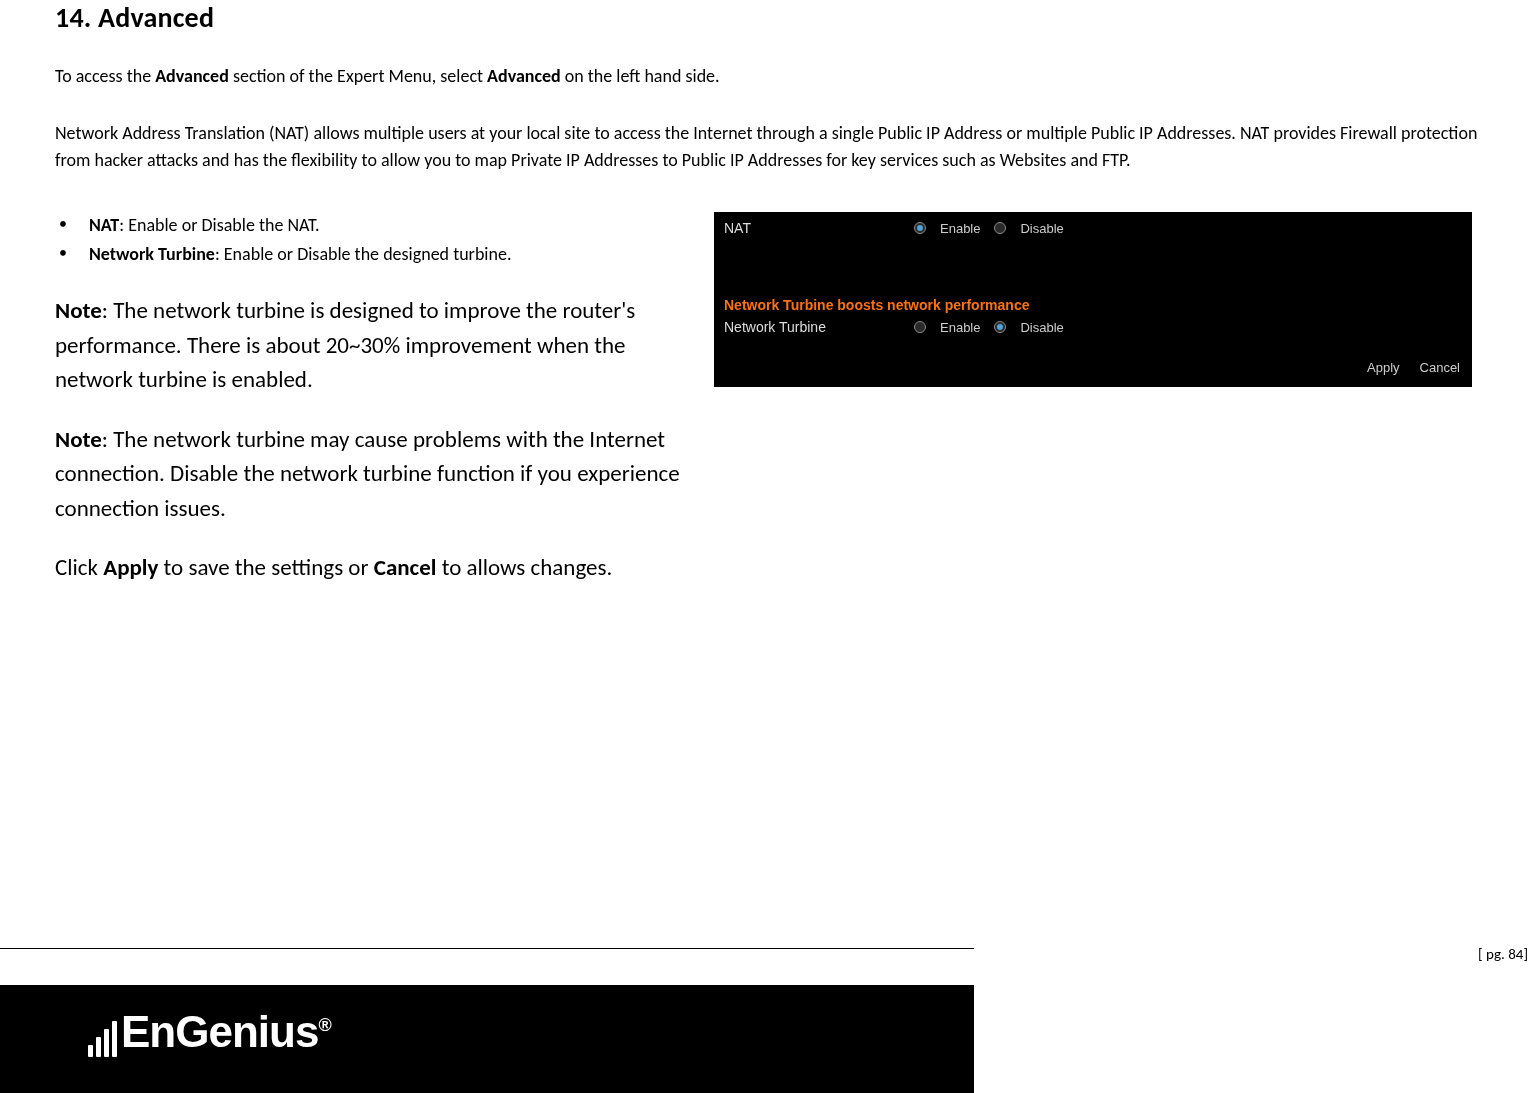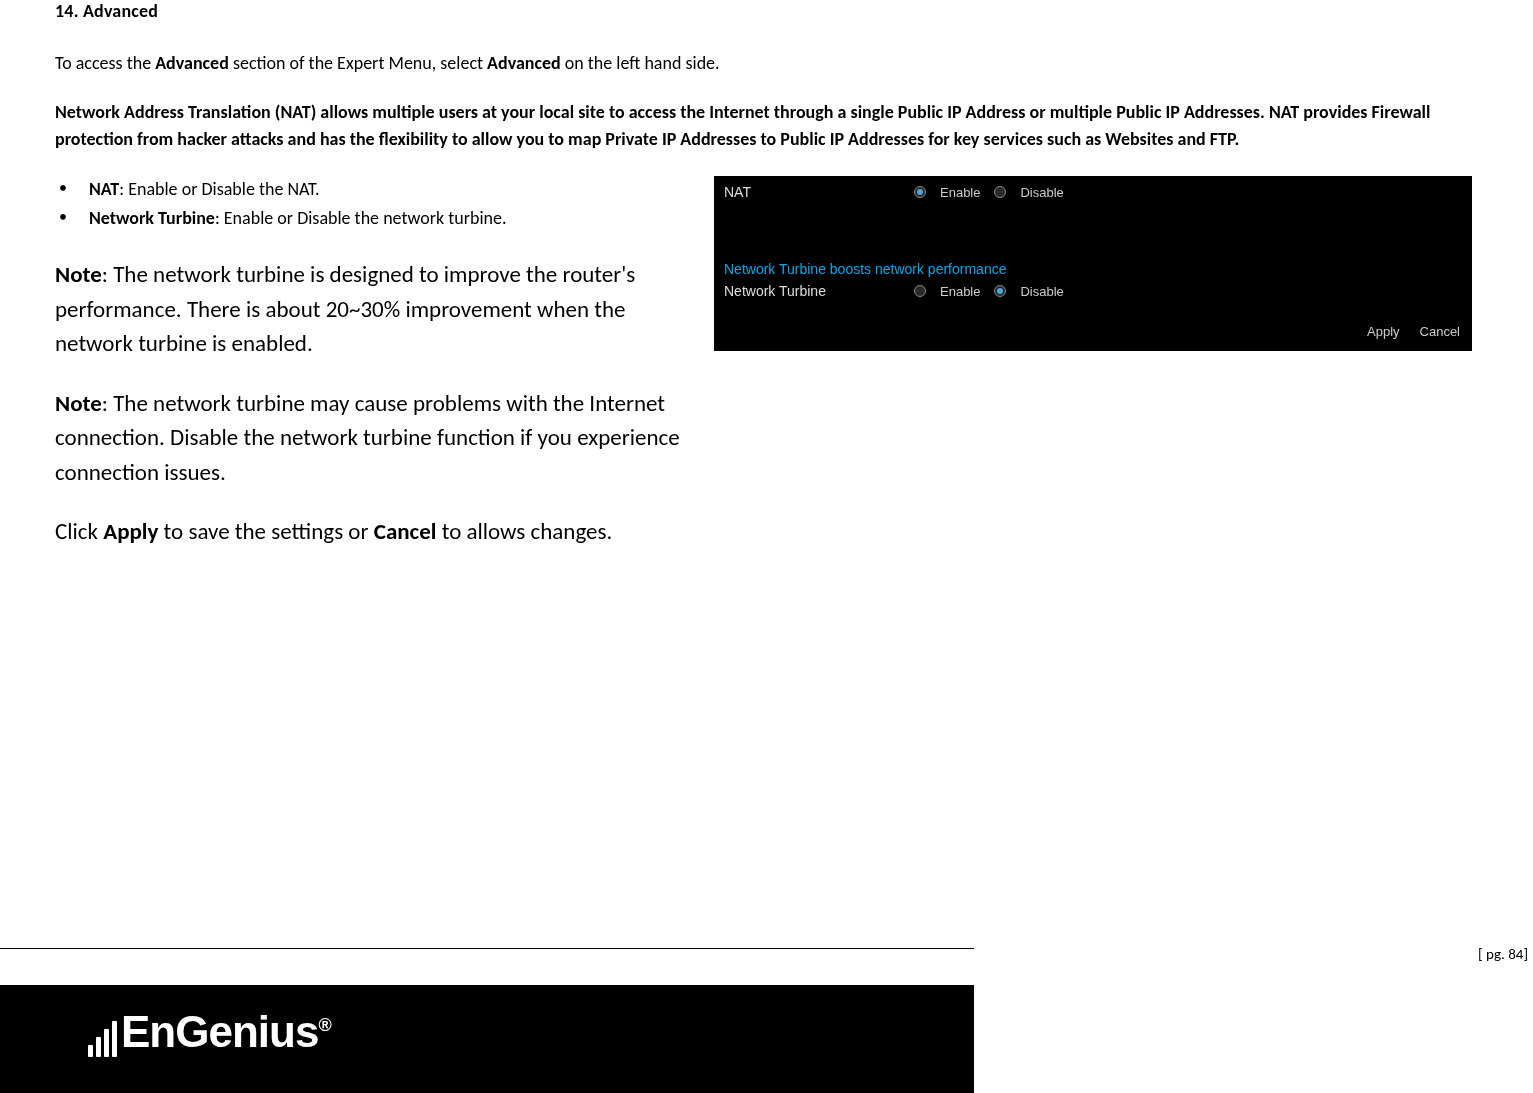--- a/index.html
+++ b/index.html
@@ -13,41 +13,40 @@
       color: #000;
       width: 1533px;
       height: 1093px;
       position: relative;
       background: #fff;
     }
     .content {
       padding: 0 55px 0 55px;
     }
     h1 {
-      font-size: 18px;
+      font-size: 28px;
       font-weight: bold;
       margin-bottom: 28px;
       letter-spacing: 0.2px;
     }
     h2 {
       font-size: 20px;
       font-weight: bold;
       margin-top: 40px;
       margin-bottom: 28px;
     }
     .intro {
       font-size: 18px;
       line-height: 1.5;
-      margin-bottom: 22px;
+      margin-bottom: 30px;
     }
     .desc {
       font-size: 18px;
       line-height: 1.5;
-      margin-bottom: 23px;
-      font-weight: bold;
+      margin-bottom: 38px;
     }
     .columns {
       display: flex;
       gap: 19px;
     }
     .left-col {
       flex: 0 0 640px;
     }
     .right-col {
       flex: 0 0 758px;
@@ -123,24 +122,25 @@
     }
     .sc-radio-label {
       color: #ccc;
       font-size: 13px;
       filter: blur(0.4px);
     }
     .sc-spacer {
       height: 55px;
     }
     .sc-boost {
-      color: #0ea5e9;
+      color: #f97316;
       padding: 2px 10px;
       font-size: 14px;
       filter: blur(0.4px);
+      font-weight: bold;
     }
     .sc-buttons {
       position: absolute;
       right: 12px;
       bottom: 12px;
       display: flex;
       gap: 20px;
     }
     .sc-button {
       color: #ccc;
@@ -213,21 +213,21 @@
 
   <p class="desc">Network Address Translation (NAT) allows multiple users at your local site to access the Internet through a single Public IP Address or multiple Public IP Addresses. NAT provides Firewall protection from hacker attacks and has the flexibility to allow you to map Private IP Addresses to Public IP Addresses for key services such as Websites and FTP.</p>
 
   <div class="columns">
     <div class="left-col">
       <ul class="bullets">
         <li>
           <strong>NAT</strong><span>: Enable or Disable the NAT.</span>
         </li>
         <li>
-          <strong>Network Turbine</strong><span>: Enable or Disable the network turbine.</span>
+          <strong>Network Turbine</strong><span>: Enable or Disable the designed turbine.</span>
         </li>
       </ul>
 
       <p class="note">
         <strong>Note</strong><span>: The network turbine is designed to improve the router's performance. There is about 20~30% improvement when the network turbine is enabled.</span>
       </p>
 
       <p class="note">
         <strong>Note</strong><span>: The network turbine may cause problems with the Internet connection. Disable the network turbine function if you experience connection issues.</span>
       </p>

